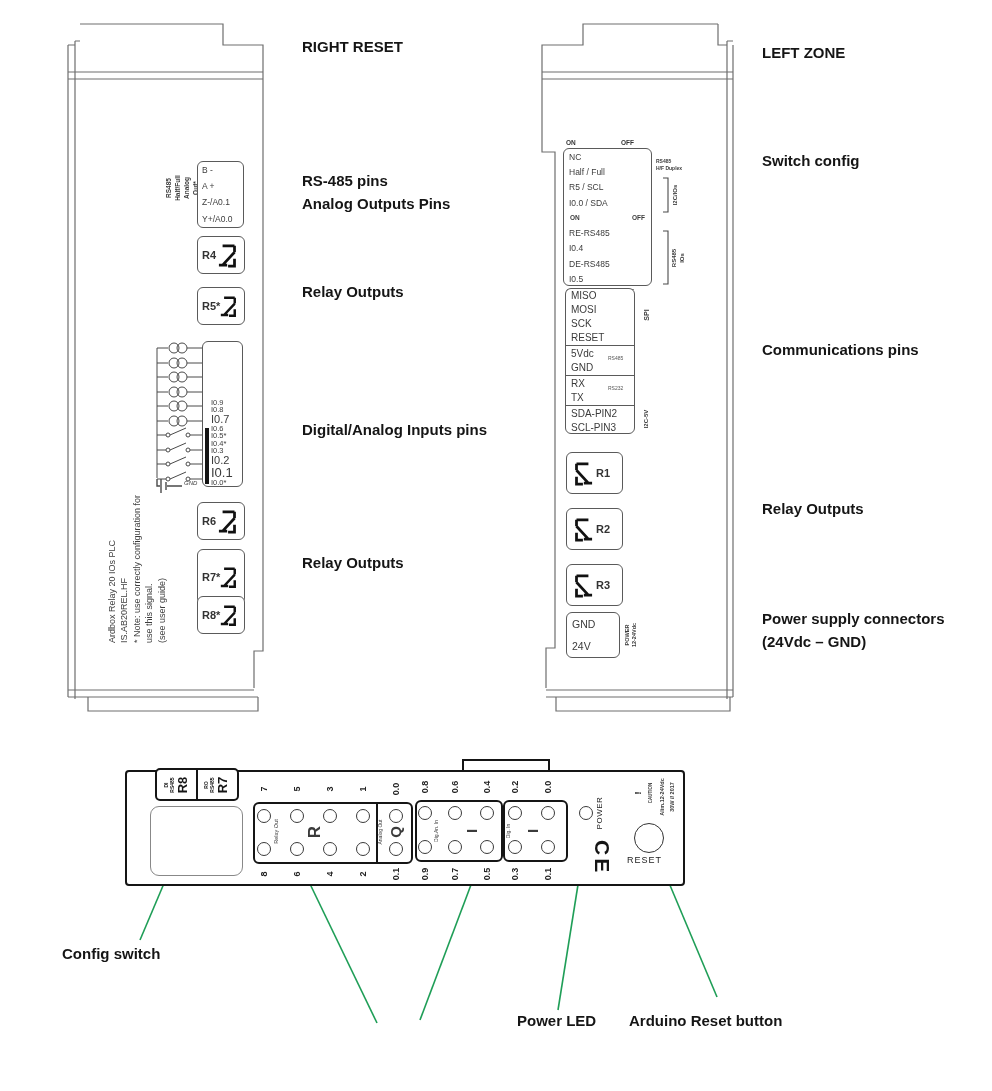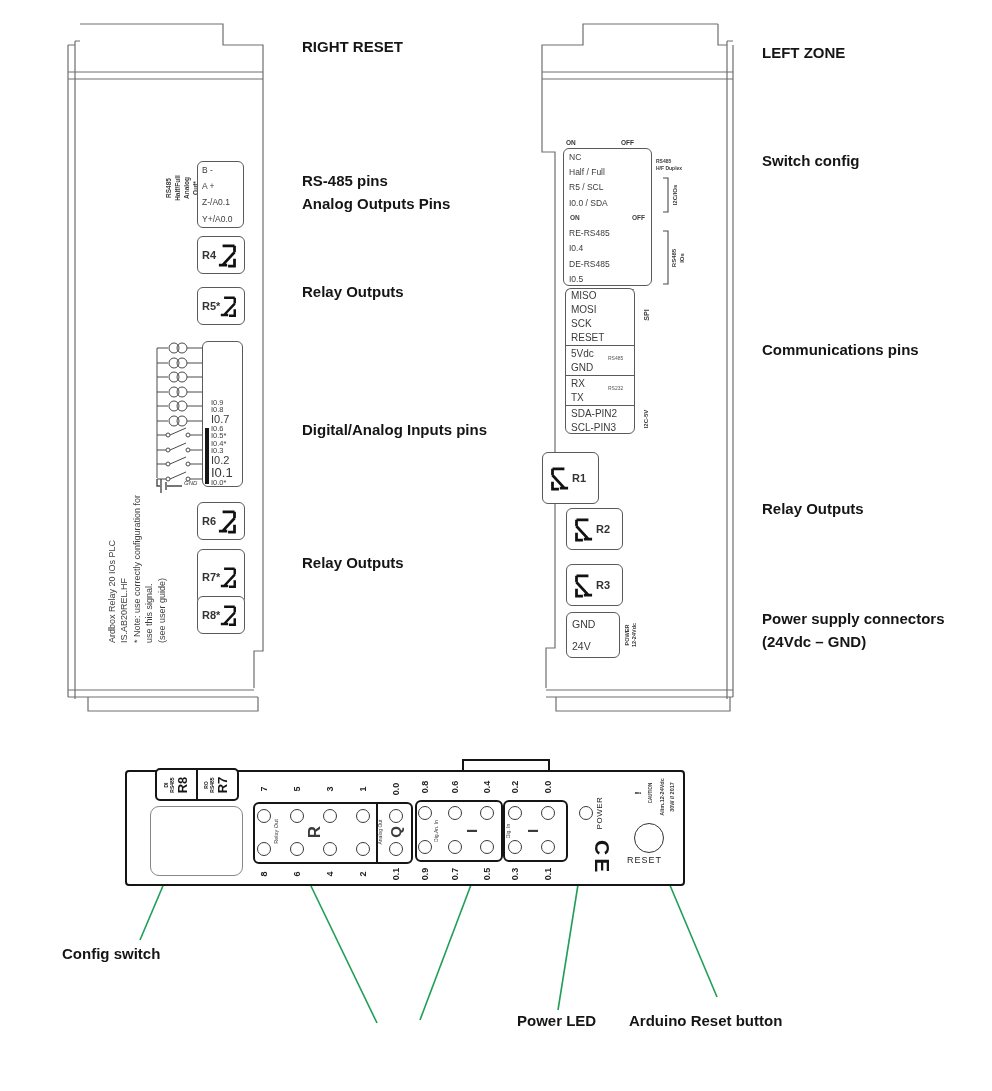--- a/index.html
+++ b/index.html
@@ -221,21 +221,21 @@
       <div class="abs" style="left:42px;top:9px;font-size:5px;color:#555">RS232</div>
     </div>
     <div class="sec">
       <div class="crow" style="height:15px;line-height:15px">SDA-PIN2</div>
       <div class="crow" style="height:14px;line-height:14px">SCL-PIN3</div>
     </div>
   </div>
   <div class="small-rot" style="left:628px;top:310px;width:40px;height:10px;font-size:7px;font-weight:bold">SPI</div>
   <div class="small-rot" style="left:628px;top:414px;width:40px;height:10px;font-size:6px;font-weight:bold">I2C-5V</div>
 
-  <div class="tbox relay" style="left:542px;top:452px;width:57px;height:52px">
+  <div class="tbox relay" style="left:566px;top:452px;width:57px;height:42px">
     <svg width="22" height="28" viewBox="0 0 24 28" style="transform:scaleX(-1)">
         <path d="M5,4 H18 M18,4 V11 M18,11 L5,25 M1,25 H10 M18,18 V26 H11" stroke="#111" stroke-width="3" fill="none"></path>
       </svg>
     <span class="rlabel" style="margin-right:8px">R1</span>
   </div>
   <div class="tbox relay" style="left:566px;top:508px;width:57px;height:42px">
     <svg width="22" height="28" viewBox="0 0 24 28" style="transform:scaleX(-1)">
         <path d="M5,4 H18 M18,4 V11 M18,11 L5,25 M1,25 H10 M18,18 V26 H11" stroke="#111" stroke-width="3" fill="none"></path>
       </svg>
     <span class="rlabel" style="margin-right:8px">R2</span>

